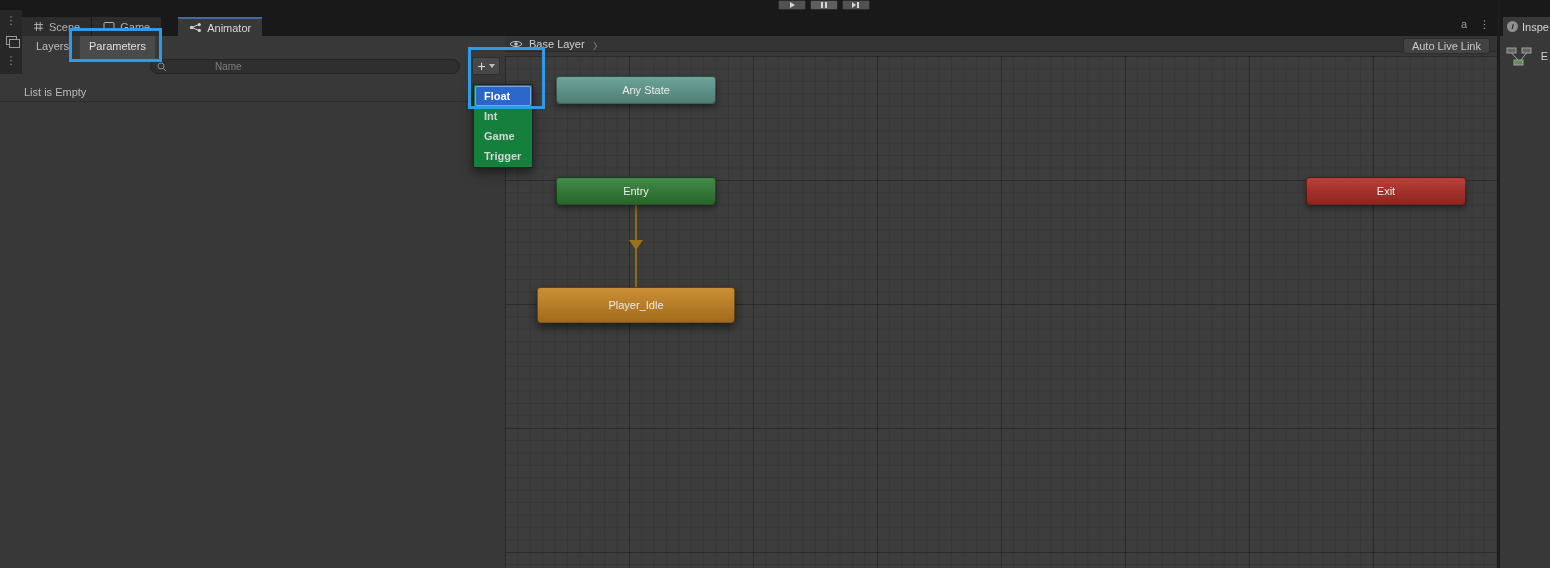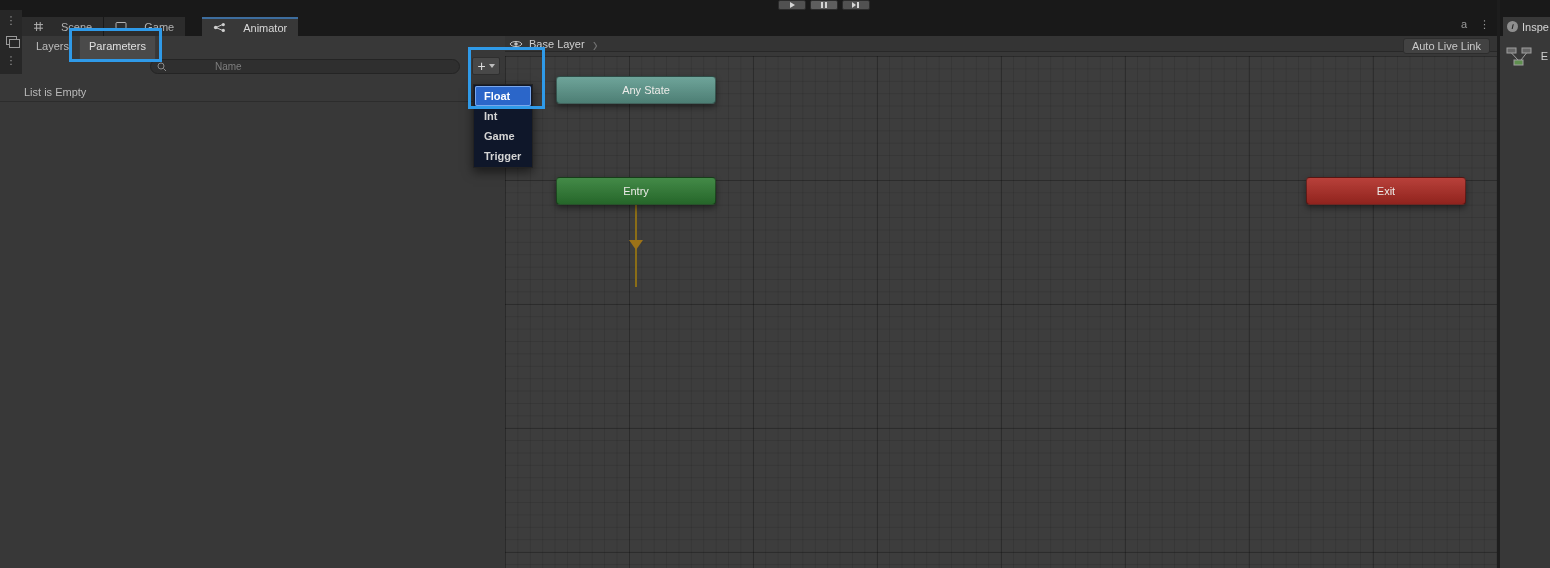--- a/index.html
+++ b/index.html
@@ -19,21 +19,21 @@
   .tri-s { border-left-width:4px; }
   .pbar { width:2px; height:6px; background:#d4d4d4; display:inline-block; margin:0 1px; }
   
   .leftstrip { position:absolute; left:0; top:10px; width:22px; height:64px; background:#272727; z-index:4; }
   .strip-icon { width:22px; height:20px; display:flex; align-items:center; justify-content:center; color:#9a9a9a; font-size:11px; }
   .dockbox { position:relative; width:11px; height:9px; border:1px solid #9a9a9a; background:#272727; }
   .dockbox::after { content:""; position:absolute; left:2px; top:2px; width:9px; height:7px; border:1px solid #9a9a9a; background:#272727; }
   
   .tabbar { position:absolute; left:22px; top:10px; width:1475px; height:26px; background:#191919; z-index:3; }
   .tabs { display:flex; align-items:flex-end; height:100%; }
-  .tab { height:19px; display:flex; align-items:center; gap:17px; padding:0 11px; background:#2c2c2c;
+  .tab { height:19px; display:flex; align-items:center; gap:5px; padding:0 11px; background:#2c2c2c;
          color:#b2b2b2; margin-right:1px; }
   .tab.active { background:#383838; color:#d8d8d8; border-top:2px solid #3d6d9e; }
   .tab.animator-gap { margin-left:16px; }
   .winctrl { position:absolute; right:7px; bottom:5px; display:flex; gap:12px; color:#9a9a9a; font-size:11px; }
   
   .leftpanel { position:absolute; left:0; top:36px; width:505px; height:532px; background:#383838; z-index:2; }
   .lp-header { position:absolute; left:0; top:0; width:100%; height:20px; display:flex; align-items:center; padding-left:36px; gap:10px; }
   .lp-tab { color:#bdbdbd; }
   .lp-tab.active { background:#4a4a4a; border:1px solid #3a3a3a; border-radius:3px; padding:9px 9px; color:#e0e0e0; }
   .lp-search { position:absolute; left:150px; top:23px; width:310px; height:15px; background:#2f2f2f;
@@ -42,21 +42,21 @@
                      font-family:"Liberation Sans", sans-serif; font-size:10px;padding-left:44px; }
   .lp-search input::placeholder { color:#7e7e7e; }
   .lp-plus { position:absolute; left:472px; top:21px; width:28px; height:18px; background:#484848;
              border:1px solid #2f2f2f; border-radius:2px; display:flex; align-items:center; justify-content:center;
              gap:3px; color:#e2e2e2; }
   .plus-glyph { font-size:14px; line-height:14px; color:#dddddd; }
   .caret { width:0; height:0; border-left:3px solid transparent; border-right:3px solid transparent; border-top:4px solid #bdbdbd; }
   .lp-empty { position:absolute; left:24px; top:50px; color:#b9b9b9; }
   .lp-divider { position:absolute; left:0; top:65px; width:100%; height:1px; background:#2c2c2c; }
   
-  .dropdown { position:absolute; left:473px; top:84px; width:60px; background:#0f172a; border:1px solid #222222;
+  .dropdown { position:absolute; left:473px; top:84px; width:60px; background:#15803d; border:1px solid #222222;
               box-shadow:0 4px 10px rgba(0,0,0,.55); z-index:40; padding:1px; }
   .dd-item { height:20px; display:flex; align-items:center; padding-left:9px; color:#d4d4d4; font-weight:bold; }
   .dd-item.selected { background:#2b66c9; color:#ffffff; border-radius:2px; box-shadow:inset 0 0 0 1px #7aa7ea; }
   
   .canvas { position:absolute; left:505px; top:36px; width:992px; height:532px; z-index:1; }
   .crumbbar { position:absolute; left:0; top:0; width:100%; height:16px; background:#343434;
               border-bottom:1px solid #282828; display:flex; align-items:center; }
   .crumb { display:flex; align-items:center; gap:6px; padding:0 4px; color:#d0d0d0; }
   .crumb-chev { color:#6f6f6f; font-size:15px; transform:scaleY(1.35); margin-left:2px; }
   .autolive { position:absolute; right:7px; top:2px; height:16px; line-height:14px; padding:0 8px; background:#424242;
@@ -195,20 +195,21 @@
       </div>
       <div class="autolive">Auto Live Link</div>
     </div>
 
     <div class="trans-line" style="background-color: rgb(138, 109, 23);"></div>
     <div class="trans-arrow"></div>
 
     <div class="node node-anystate" style="background-color: rgb(94, 154, 142);">Any State</div>
     <div class="node node-entry" style="background-color: rgb(46, 125, 51);">Entry</div>
     <div class="node node-exit" style="background-color: rgb(176, 43, 36);">Exit</div>
+    <div class="node node-player" style="background-color: rgb(197, 131, 31);">Player_Idle</div>
   </div>
 
   <div class="vdivider"></div>
   <div class="inspector">
     <div class="insp-tabrow">
       <div class="insp-tab">
         <span class="info-circle">i</span>
         <span>Inspe</span>
       </div>
     </div>

